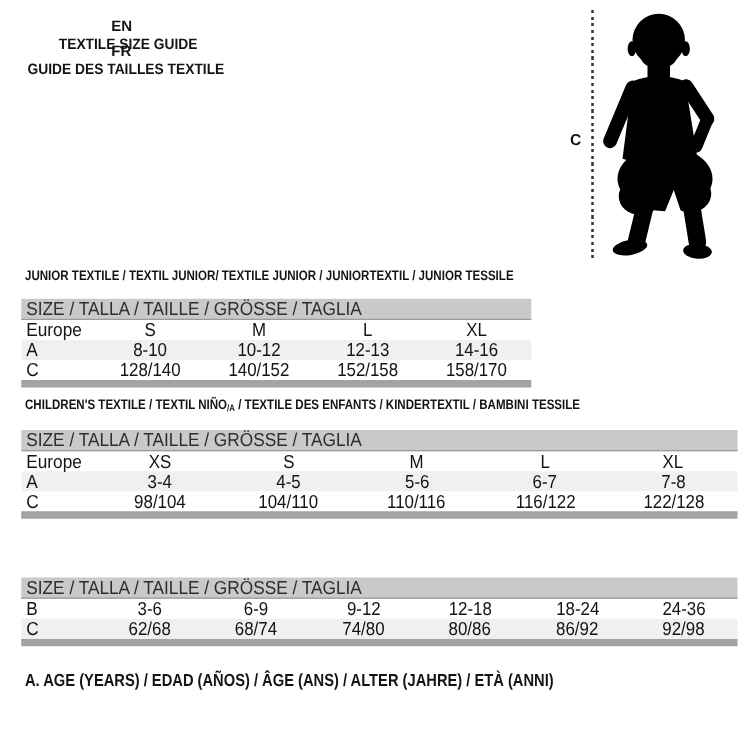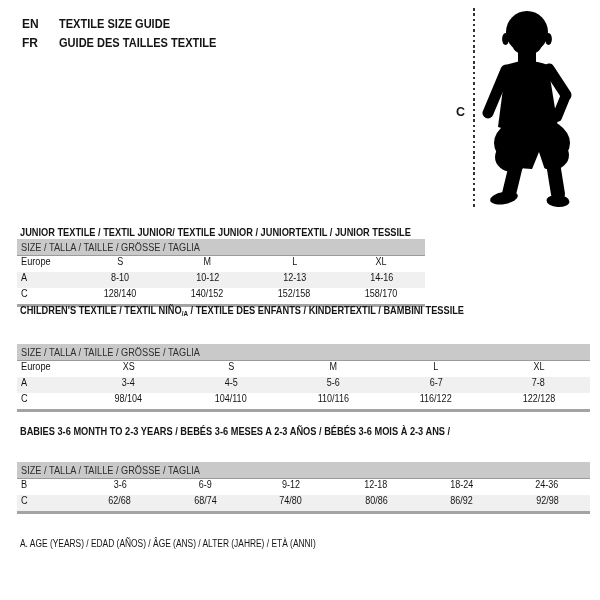--- a/index.html
+++ b/index.html
@@ -8,46 +8,46 @@
     width:600px; height:600px; position:relative; overflow:hidden;
     font-family:"Liberation Sans", sans-serif; color:#141414;
     -webkit-font-smoothing:antialiased;
   }
   
   .cndL  { display:inline-block; transform:scaleX(0.84); transform-origin:0 50%; white-space:nowrap; }
   .cndL9 { display:inline-block; transform:scaleX(0.92); transform-origin:0 50%; white-space:nowrap; }
   .cndC  { display:inline-block; transform:scaleX(0.90); white-space:nowrap; }
 
   .lang-list { position:absolute; top:14px; left:22px; font-size:12px; font-weight:bold; }
-  .lang-row  { height:19.5px; display:flex; align-items:center; }
+  .lang-row  { height:19.5px; display:flex; align-items:center;flex-direction:column; }
   .lang-code { width:37px; }
 
   .figure-label { position:absolute; left:456px; top:105px; font-size:12.5px; font-weight:bold; }
   .height-line  { position:absolute; left:473px; top:8px; width:2px; height:201px;
                   background:repeating-linear-gradient(to bottom,#333 0 2.5px,transparent 2.5px 5.3px); }
   .baby-svg { position:absolute; left:480px; top:5px; }
 
   .sec-title { position:absolute; left:20px; font-size:11px; font-weight:bold; white-space:nowrap; }
-  #t1-title { top:226px; }
-  #t2-title { top:304px; }
+  #t1-title { top:215px; }
+  #t2-title { top:318px; }
   #t3-title { top:424px; line-height:15px; }
   .subA { font-size:7.5px; vertical-align:-2px; }
 
-  .tbl { position:absolute; left:17px; font-size:10px; border-bottom:3px solid #a3a3a3; }
+  .tbl { position:absolute; left:17px; font-size:15px; border-bottom:6px solid #a3a3a3; }
   #t1 { top:239px; width:408px; }
   #t2 { top:344px; width:573px; }
   #t3 { top:462px; width:573px; }
   .tbl-size-header { height:17px; background:#c9c9c9; border-bottom:1px solid #9b9b9b;
                      display:flex; align-items:center; padding-left:4px; color:#2e2e2e; }
   .trow { height:16px; display:flex; align-items:flex-start; }
   .trow.shade { background:#f0f0f0; }
   .cl { width:60px; padding-left:4px; }
   .cv { flex:1; text-align:center; }
 
-  .notes { position:absolute; left:20px; top:535px; font-size:10px; font-weight:normal; }
+  .notes { position:absolute; left:20px; top:535px; font-size:14px; font-weight:bold; }
   .note-line { height:17.5px; display:flex; align-items:center; }
 </style>
 </head>
 <body>
 
 <div>
 
   <div class="lang-list">
     <div class="lang-row">
       <span class="lang-code">EN</span>
@@ -147,21 +147,20 @@
       <span class="cl"><span class="cndL9">C</span></span>
       <span class="cv"><span class="cndC">98/104</span></span>
       <span class="cv"><span class="cndC">104/110</span></span>
       <span class="cv"><span class="cndC">110/116</span></span>
       <span class="cv"><span class="cndC">116/122</span></span>
       <span class="cv"><span class="cndC">122/128</span></span>
     </div>
   </div>
 
   <div class="sec-title" id="t3-title">
-    <div><span class="cndL">BABIES 3-6 MONTH TO 2-3 YEARS / BEBÉS 3-6 MESES A 2-3 AÑOS / BÉBÉS 3-6 MOIS À 2-3 ANS /</span></div>
   </div>
   <div class="tbl" id="t3">
     <div class="tbl-size-header">
       <span class="cndL9">SIZE / TALLA / TAILLE / GRÖSSE / TAGLIA</span>
     </div>
     <div class="trow">
       <span class="cl"><span class="cndL9">B</span></span>
       <span class="cv"><span class="cndC">3-6</span></span>
       <span class="cv"><span class="cndC">6-9</span></span>
       <span class="cv"><span class="cndC">9-12</span></span>

